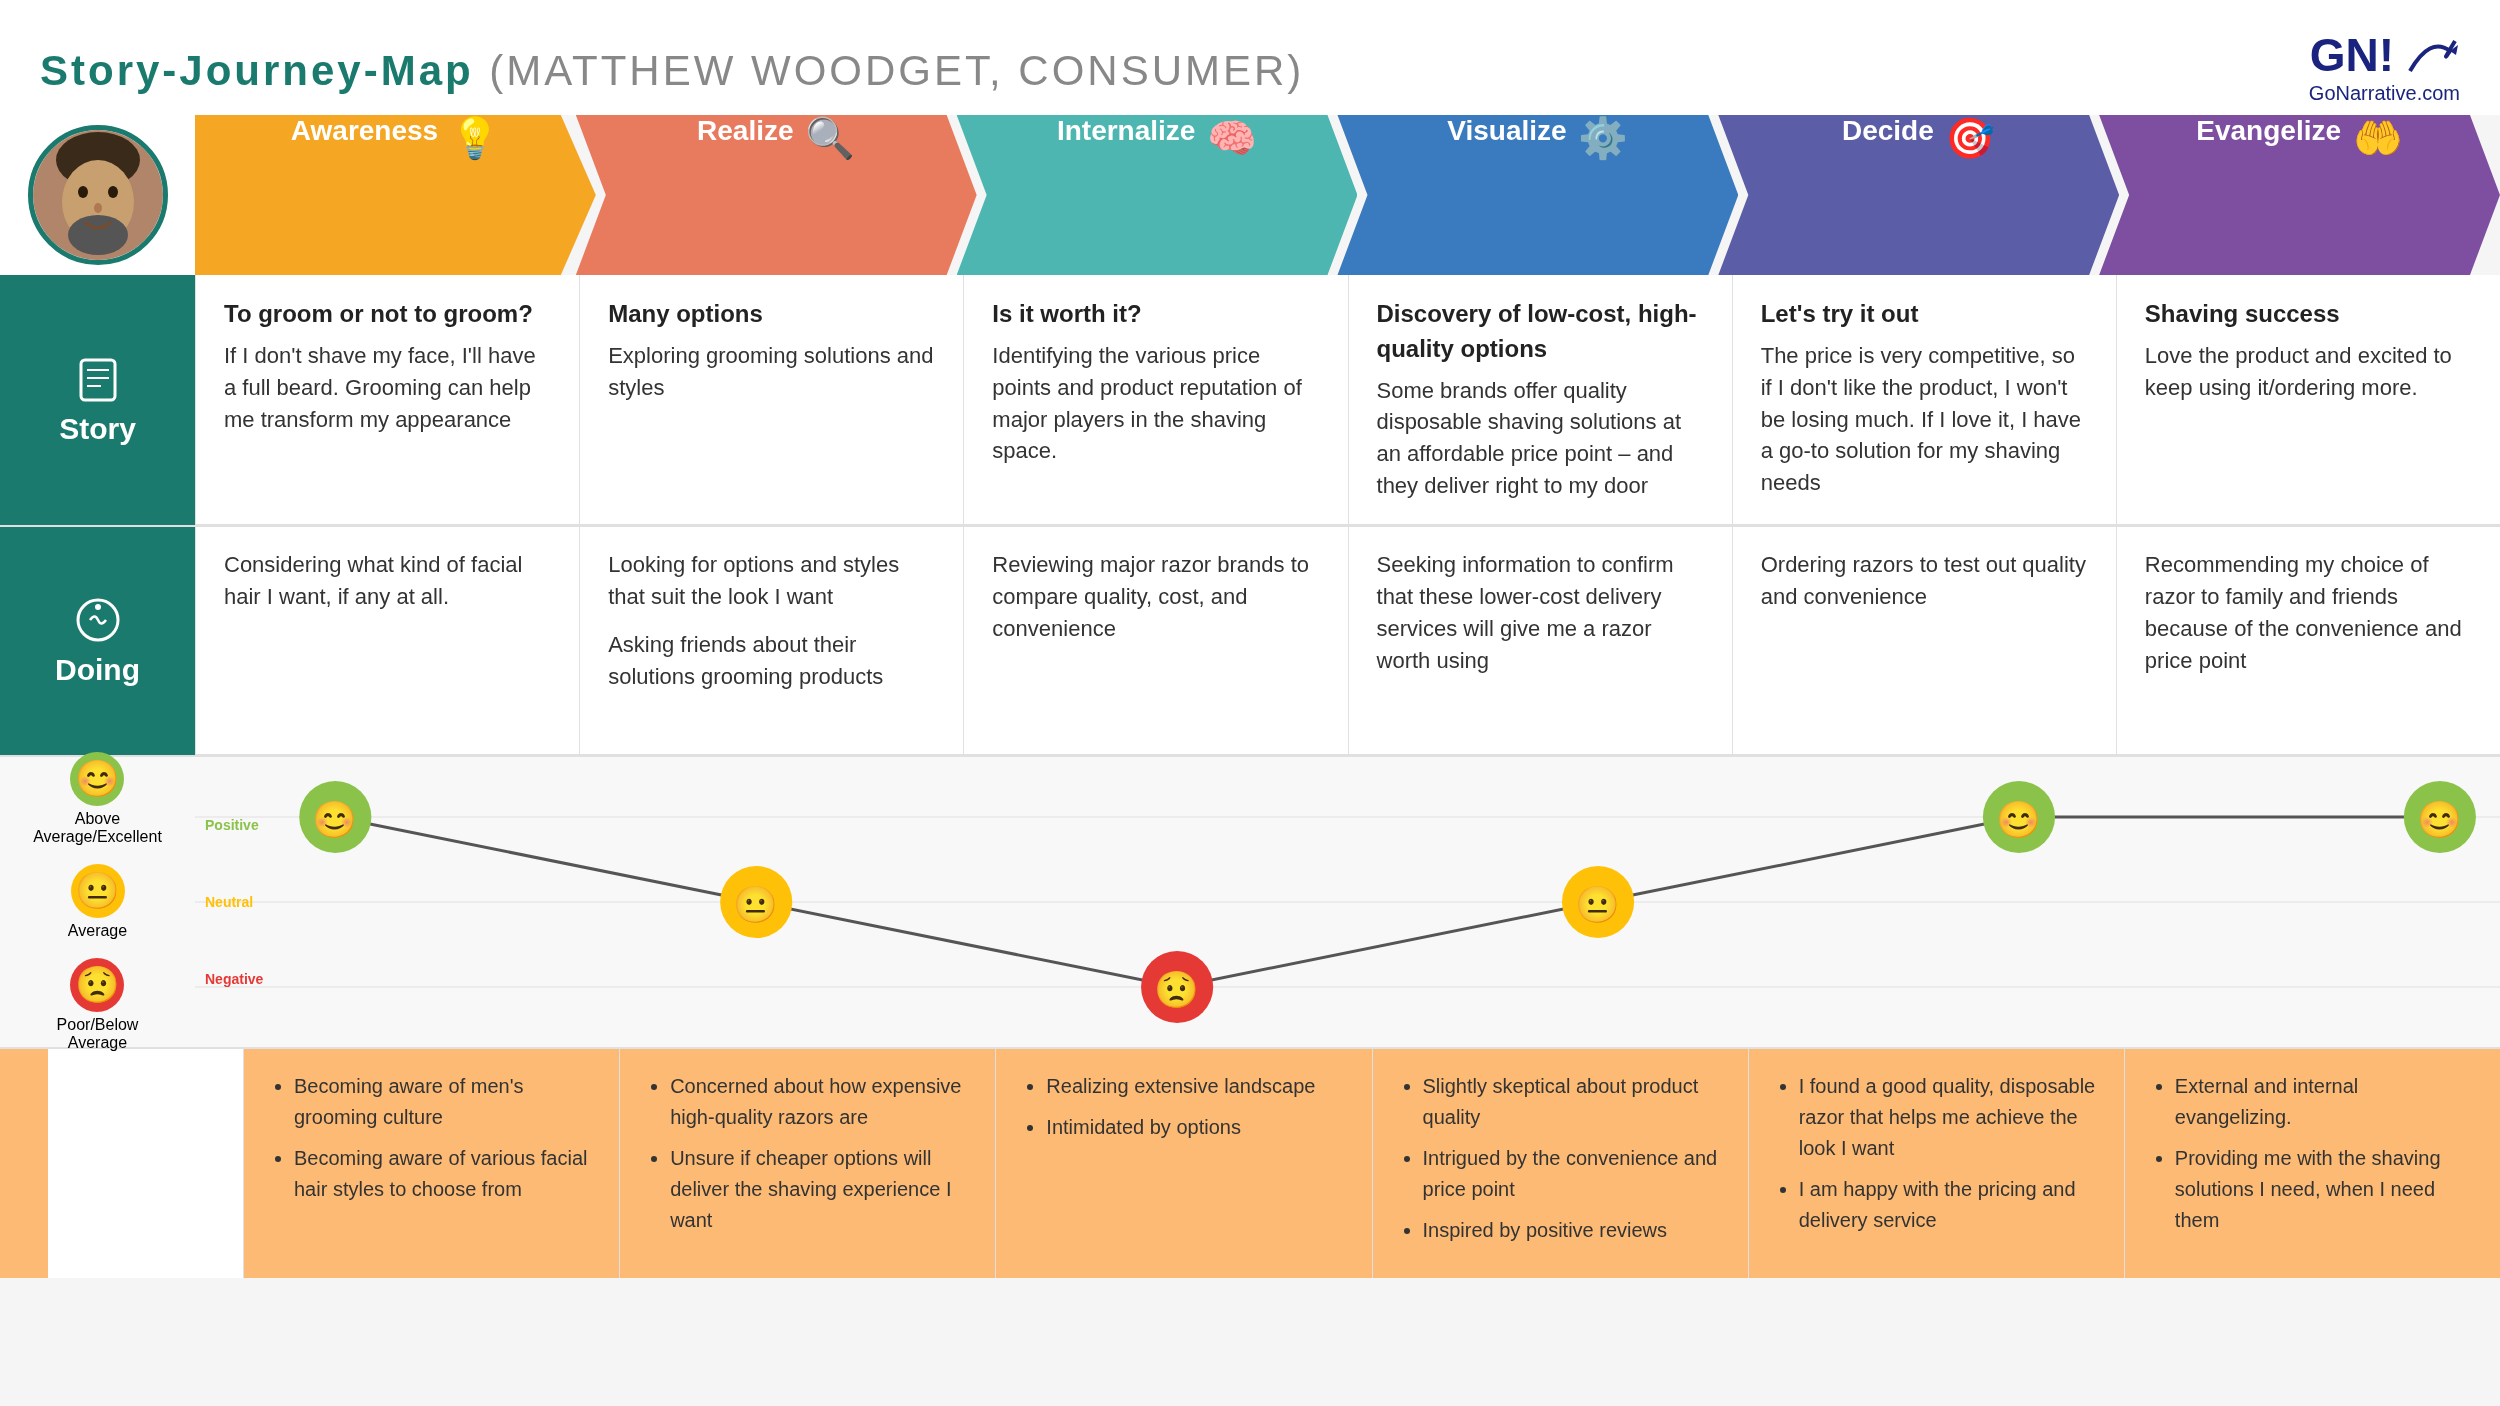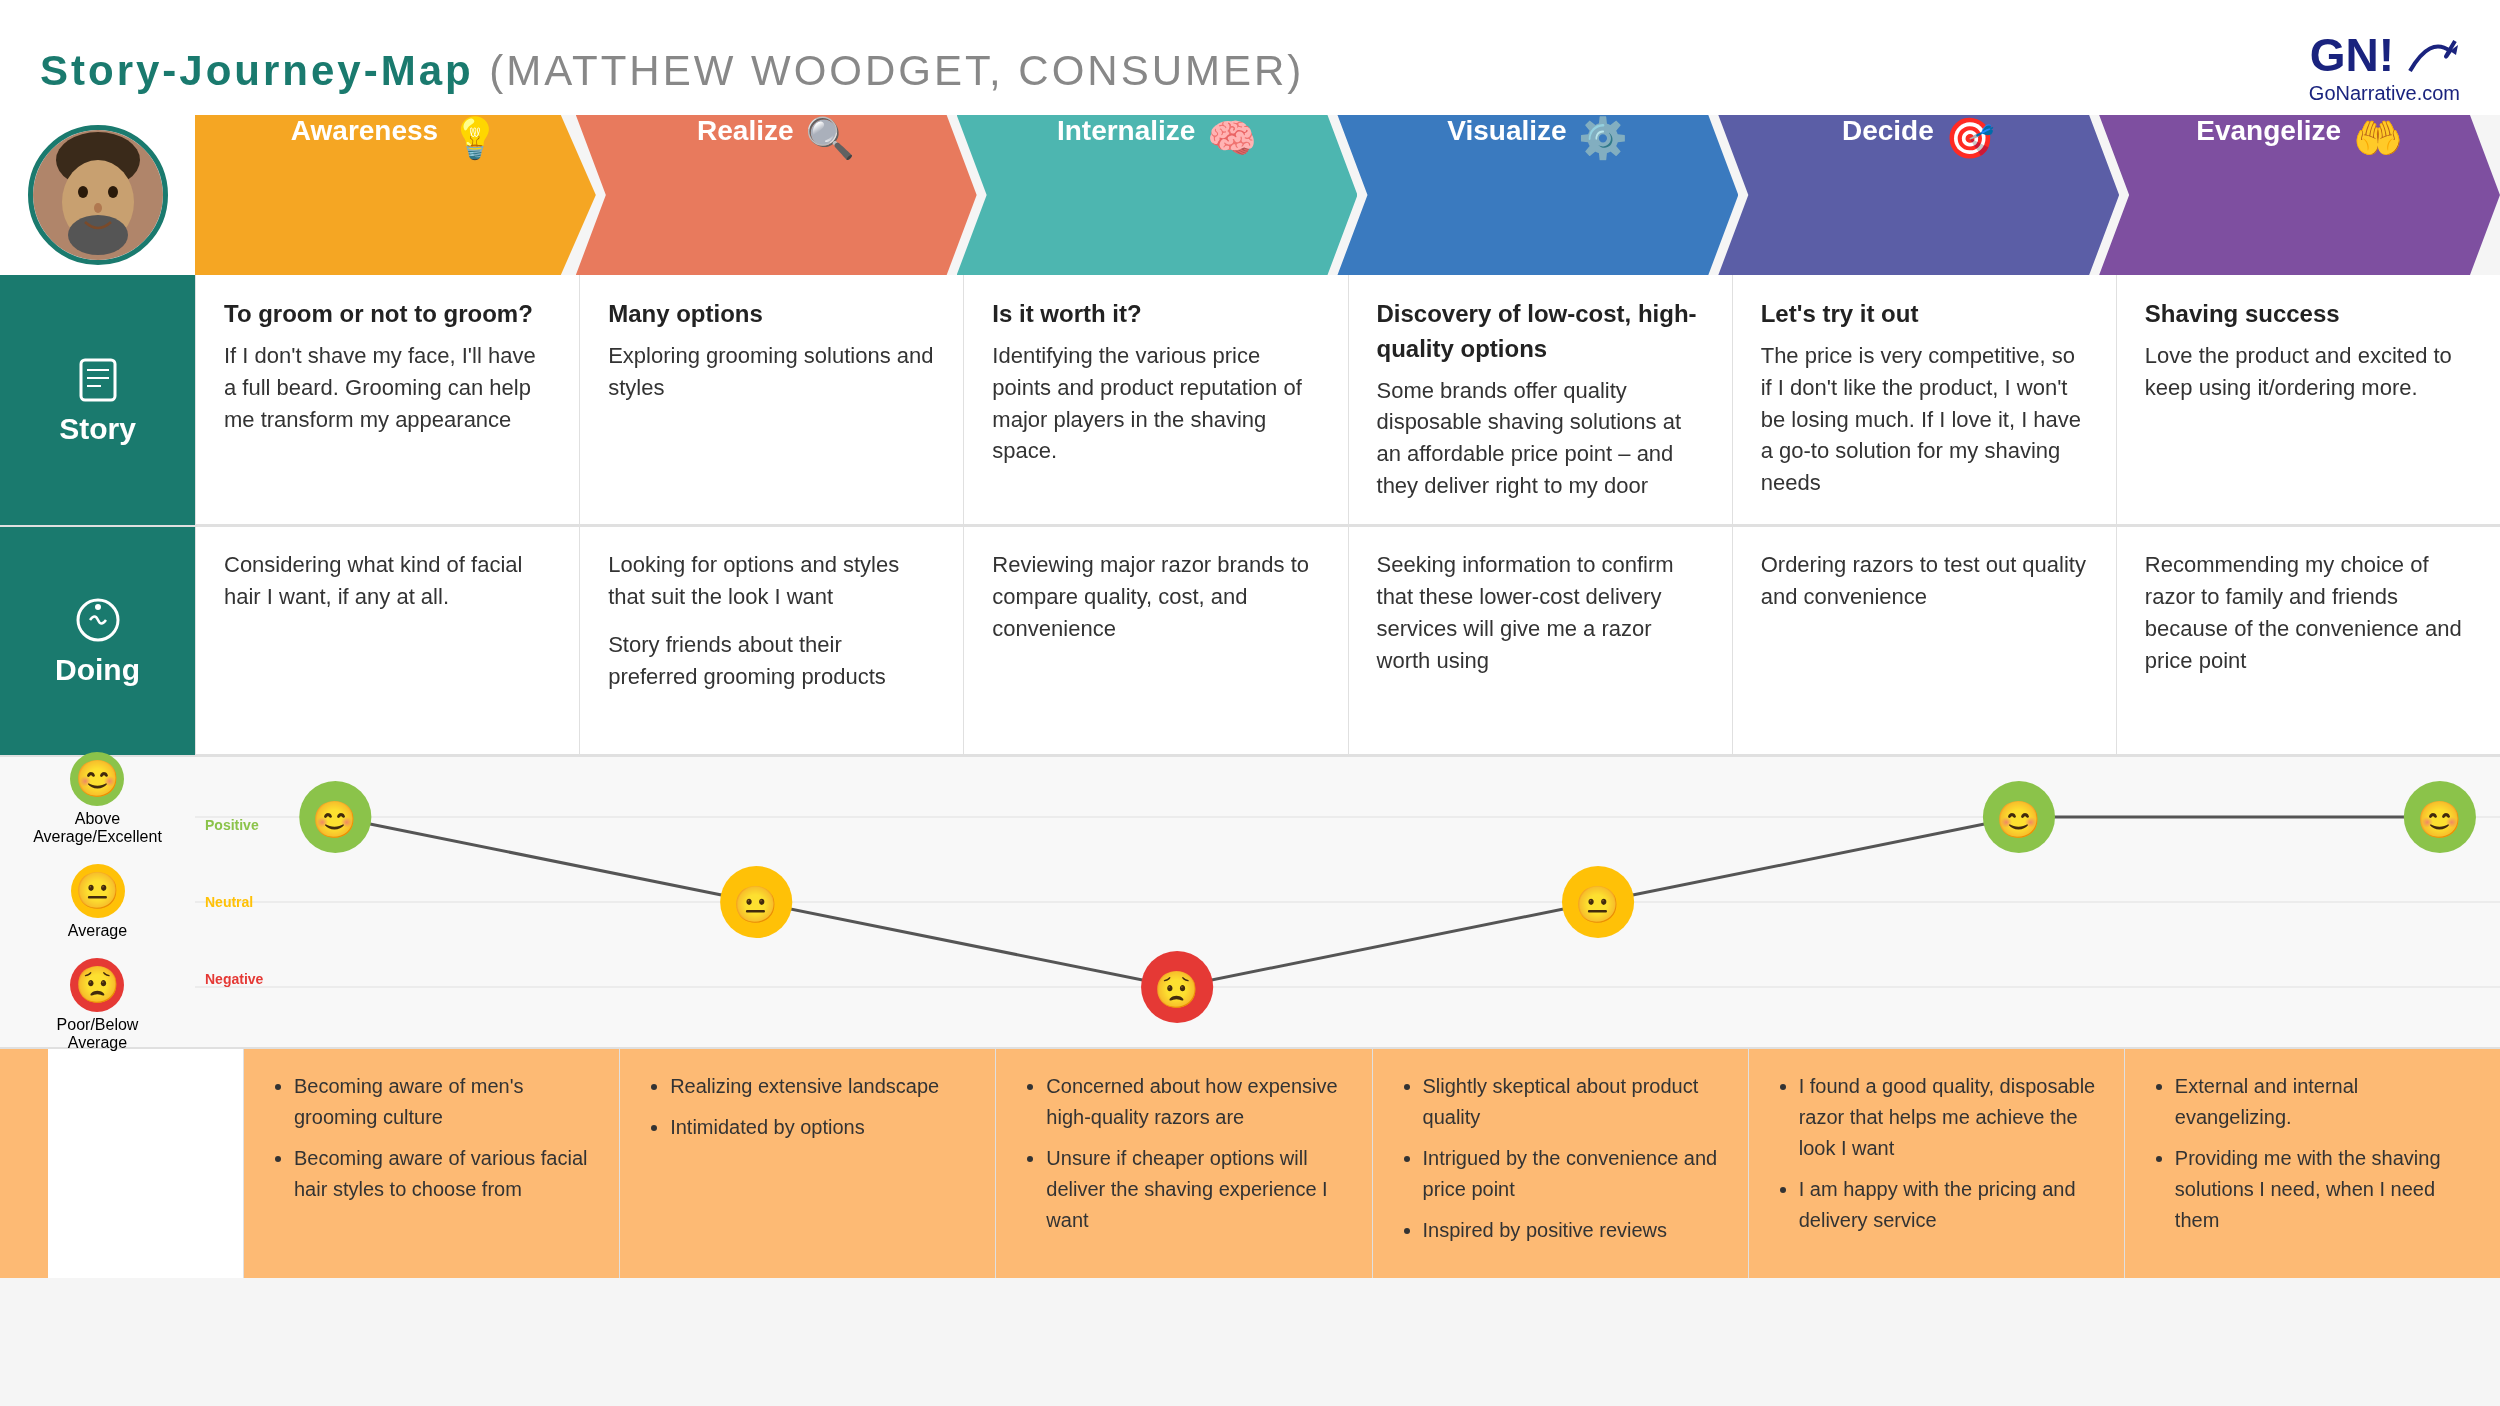--- a/index.html
+++ b/index.html
@@ -341,21 +341,21 @@
         <circle cx="25" cy="12" r="3" fill="#fff"></circle>
       </svg>
       <span>Doing</span>
     </div>
     <div class="row-cells">
       <div class="cell">
         <div>Considering what kind of facial hair I want, if any at all.</div>
       </div>
       <div class="cell">
         <div style="margin-bottom:16px;">Looking for options and styles that suit the look I want</div>
-        <div>Story friends about their preferred grooming products</div>
+        <div>Asking friends about their solutions grooming products</div>
       </div>
       <div class="cell">
         <div>Reviewing major razor brands to compare quality, cost, and convenience</div>
       </div>
       <div class="cell">
         <div>Seeking information to confirm that these lower-cost delivery services will give me a razor worth using</div>
       </div>
       <div class="cell">
         <div>Ordering razors to test out quality and convenience</div>
       </div>
@@ -421,28 +421,28 @@
     <div class="bullets-label" style="width:195px;min-width:195px;"></div>
     <div class="bullets-cells">
       <div class="bullets-cell">
         <ul>
           <li>Becoming aware of men's grooming culture</li>
           <li>Becoming aware of various facial hair styles to choose from</li>
         </ul>
       </div>
       <div class="bullets-cell">
         <ul>
+          <li>Concerned about how expensive high-quality razors are</li>
+          <li>Unsure if cheaper options will deliver the shaving experience I want</li>
+        </ul>
+      </div>
+      <div class="bullets-cell">
+        <ul>
           <li>Realizing extensive landscape</li>
           <li>Intimidated by options</li>
-        </ul>
-      </div>
-      <div class="bullets-cell">
-        <ul>
-          <li>Concerned about how expensive high-quality razors are</li>
-          <li>Unsure if cheaper options will deliver the shaving experience I want</li>
         </ul>
       </div>
       <div class="bullets-cell">
         <ul>
           <li>Slightly skeptical about product quality</li>
           <li>Intrigued by the convenience and price point</li>
           <li>Inspired by positive reviews</li>
         </ul>
       </div>
       <div class="bullets-cell">

